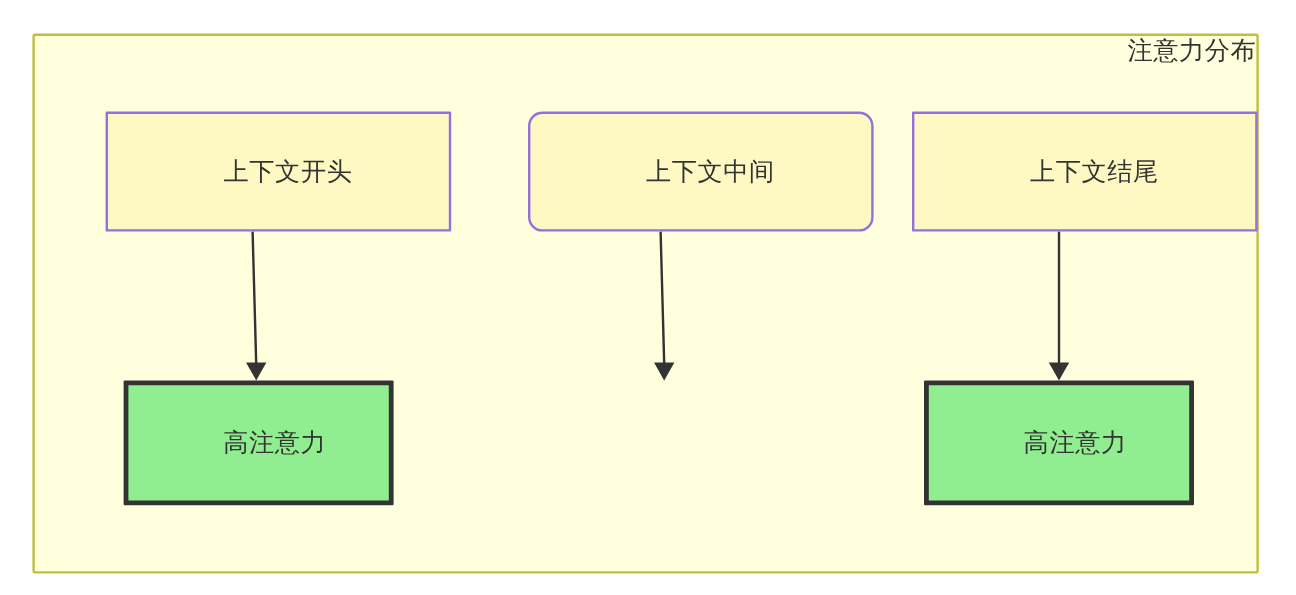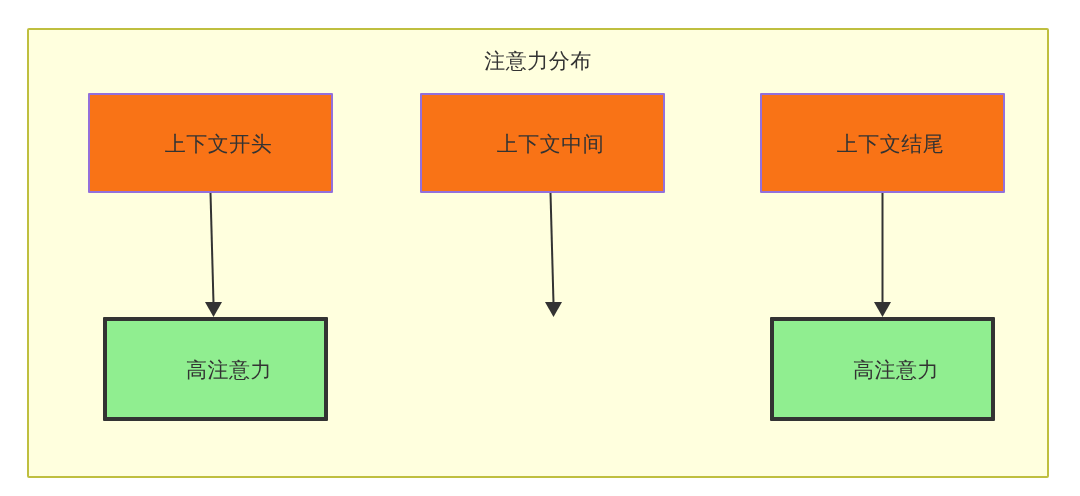--- a/index.html
+++ b/index.html
@@ -31,63 +31,63 @@
     background: #ffffde;
     border: 2px solid #bfbf3f;
     border-radius: 2px;
     box-sizing: border-box;
   }
 
   .subgraph-title {
     position: absolute;
     left: 0;
     right: 0;
-    top: 18px;
-    text-align: center;
+    top: 0;
+    text-align: right;
     font-size: 21px;
     line-height: 26px;
     color: #333333;
     letter-spacing: 0.5px;
   }
 
   
   .node {
     position: absolute;
     box-sizing: border-box;
     display: flex;
     align-items: center;
     justify-content: center;
     font-size: 21px;
     line-height: 1;
     color: #333333;
     letter-spacing: 0.5px;
   }
 
   .node-source {
-    width: 245px;
+    width: 288px;
     height: 100px;
-    background: #f97316;
+    background: #fef9c3;
     border: 2px solid #9370db;
     border-radius: 1px;
     padding-left: 16px;
   }
 
   .node-result {
     width: 225px;
     height: 104px;
     border: 4px solid #333333;
     border-radius: 1px;
   }
 
   .fill-green { background: #90ee90; padding-left: 27px; }
   .fill-pink  { background: #fa9d9d; }
 
   
   #n-ctx-start { left: 88px;  top: 93px; }
-  #n-ctx-mid   { left: 420px; top: 93px; }
+  #n-ctx-mid   { left: 440px; top: 93px; border-radius: 12px; }
   #n-ctx-end   { left: 760px; top: 93px; }
 
   
   #n-high-1 { left: 103px; top: 317px; }
   #n-low    { left: 443px; top: 317px; }
   #n-high-2 { left: 770px; top: 317px; }
 
   
   .arrow-layer {
     position: absolute;

